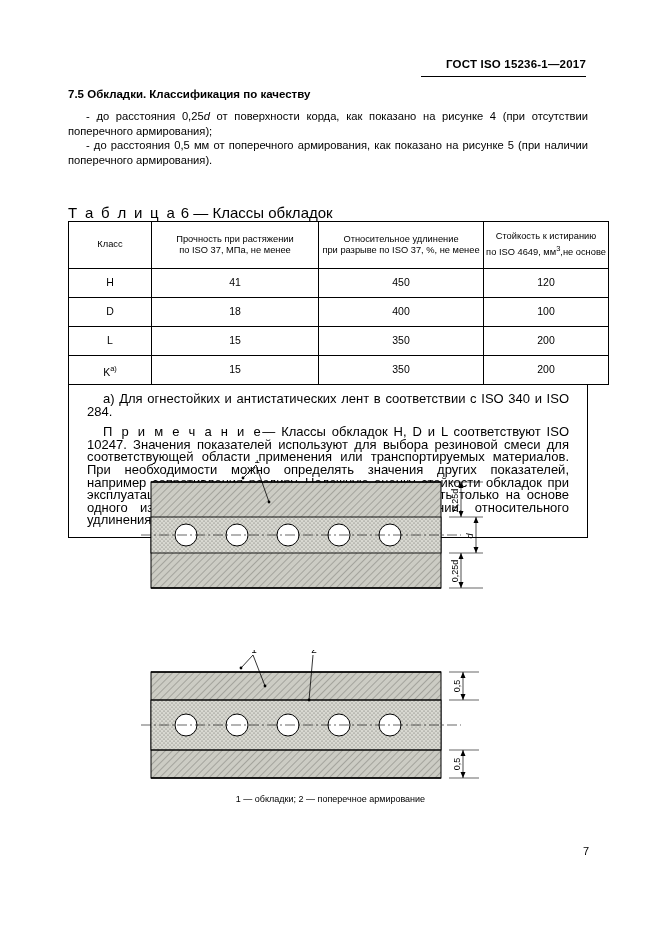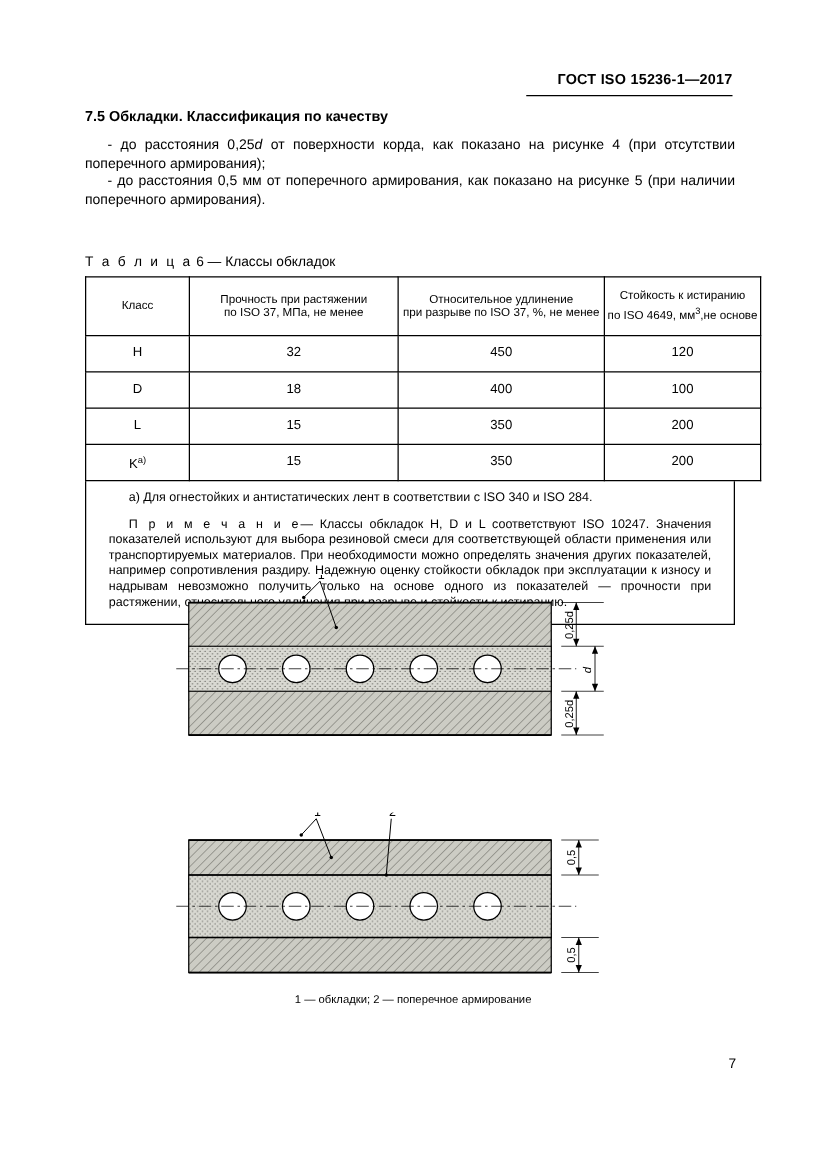--- a/index.html
+++ b/index.html
@@ -64,21 +64,21 @@
   .para + .para {
     margin-top: 0px;
   }
   .it { font-style: italic; }
 
   
   .table-caption {
     position: absolute;
     left: 68px;
     top: 204px;
-    font-size: 11px;
+    font-size: 15px;
   }
   .table-caption .sp {
     letter-spacing: 1.8px;
   }
 
   
   .tbl-wrap {
     position: absolute;
     left: 68px;
     top: 221px;
@@ -107,21 +107,21 @@
   }
   .col-class { width: 78px; }
   .col-str { width: 162px; }
   .col-elong { width: 160px; }
   .col-wear { width: 120px; }
   sup { font-size: 7.5px; vertical-align: super; }
   .note-cell {
     border: 1px solid #000;
     border-top: none;
     padding: 8px 18px 10px 18px;
-    font-size: 10px;
+    font-size: 13px;
     line-height: 12.6px;
     text-align: justify;
   }
   .note-cell p { margin: 0; }
   .note-cell p.n1 { text-indent: 16px; }
   .note-cell p.n2 { text-indent: 16px; margin-top: 8px; }
   .note-lead { letter-spacing: 1.6px; }
 
   
   .fig {
@@ -185,21 +185,21 @@
           </td>
           <td class="col-wear">
             <span>Стойкость к истиранию</span><br>
             <span>по ISO 4649, мм</span><sup>3</sup><span>,не основе</span>
           </td>
         </tr>
       </thead>
       <tbody>
         <tr>
           <td>H</td>
-          <td>32</td>
+          <td>41</td>
           <td>450</td>
           <td>120</td>
         </tr>
         <tr>
           <td>D</td>
           <td>18</td>
           <td>400</td>
           <td>100</td>
         </tr>
         <tr>

